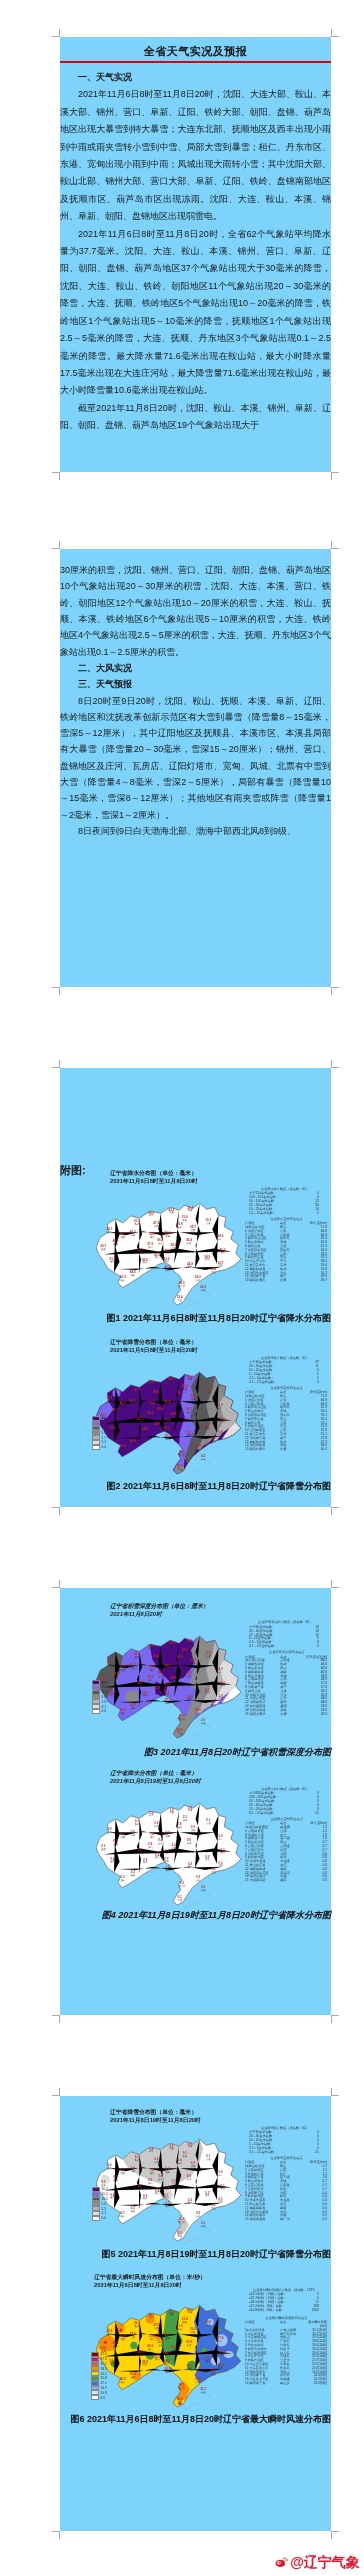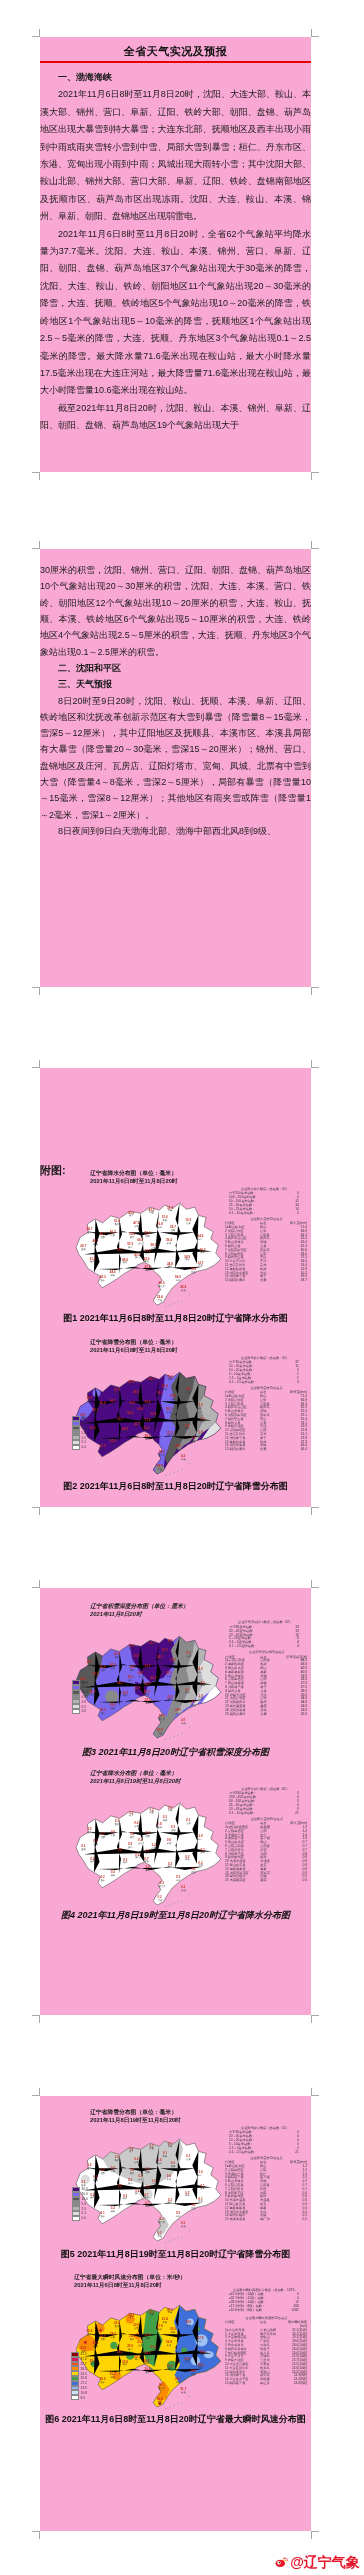--- a/index.html
+++ b/index.html
@@ -1,18 +1,18 @@
 <!DOCTYPE html>
 <html style="font-size:8.4px"><head>
 <meta charset="utf-8">
 <style>
   html,body{margin:0;padding:0;background:#fff;}
   #canvas{position:relative;width:364px;height:2576px;background:#fff;overflow:hidden;
           font-family:"Liberation Sans","DejaVu Sans",sans-serif;color:#1a1a1a;}
-  .page{position:absolute;left:40px;width:271px;background:#f9a8d4;}
+  .page{position:absolute;left:60px;width:271px;background:#7dd3fc;}
   .mk{position:absolute;width:7.4px;height:7.4px;border:0 solid #a8a8a8;}
   .mk.tl{left:-8px;top:-8px;border-right-width:0.5px;border-bottom-width:0.5px;}
   .mk.tr{right:-8px;top:-8px;border-left-width:0.5px;border-bottom-width:0.5px;}
   .mk.bl{left:-8px;bottom:-8px;border-right-width:0.5px;border-top-width:0.5px;}
   .mk.br{right:-8px;bottom:-8px;border-left-width:0.5px;border-top-width:0.5px;}
   .doc-title{position:absolute;left:0;right:0;top:7.4px;text-align:center;
              font-size:11px;font-weight:700;letter-spacing:0.5px;color:#111;}
   .title-rule{position:absolute;left:0;right:0;top:24px;height:1.6px;background:#e60000;}
   .flow{position:absolute;left:0;width:271px;overflow:hidden;font-size:9px;
         line-height:17.4px;text-align:justify;}
@@ -33,21 +33,21 @@
   .rank{position:absolute;width:83px;font-size:3.2px;line-height:3.8px;color:#333;}
   .rank .rank-title{text-align:center;margin-bottom:0.5px;}
   .rank .rank-row{display:flex;}
   .rank .rank-row span:nth-child(1){width:35px;}
   .rank .rank-row span:nth-child(2){width:23px;}
   .rank .rank-row span:nth-child(3){width:24px;text-align:right;}
   .legend{position:absolute;}
   .lg-row{display:flex;align-items:center;height:4.8px;}
   .lg-sw{width:8px;height:4.8px;border:0.3px solid #888;box-sizing:border-box;display:inline-block;}
   .lg-lb{font-size:3.2px;color:#333;margin-left:1.6px;}
-  .fig-caption{position:absolute;left:0;width:271px;text-align:center;
+  .fig-caption{position:absolute;left:0;width:271px;text-align:right;
                font-size:9px;font-weight:700;color:#111;}
   .watermark{position:absolute;right:4.2px;top:2554px;display:flex;align-items:center;gap:2.1px;}
   .wb-text{font-size:14px;font-weight:700;}
 </style>
 </head>
 <body>
 
 <svg width="0" height="0" style="position:absolute">
   <defs>
     <path id="ln-outline" d="M12,118 L20,98 36,88 34,72 50,62 64,70 80,56 97,61 117,47 139,51 157,39 175,45 186,35 202,41 215,31 228,43 245,39 252,55 267,59 263,77 281,87 276,101 291,113 286,129 296,141 283,153 267,161 249,165 232,173 215,185 201,197 191,211 183,225 171,231 163,223 170,211 178,201 173,191 181,183 175,173 165,165 157,153 146,147 133,152 121,161 107,169 93,179 77,189 63,197 55,187 60,175 47,167 35,159 27,145 17,131 Z"></path>
@@ -80,35 +80,35 @@
 <div id="canvas">
 
   <div class="page" style="top:37px;height:435px;">
     <i class="mk tl"></i>
       <i class="mk tr"></i>
       <i class="mk bl"></i>
       <i class="mk br"></i>
     <div class="doc-title">全省天气实况及预报</div>
     <div class="title-rule" style="background: rgb(230, 0, 0);"></div>
     <div class="flow" style="top:32px;height:399px;">
-      <h3>一、渤海海峡</h3>
+      <h3>一、天气实况</h3>
       <p>2021年11月6日8时至11月8日20时，沈阳、大连大部、鞍山、本溪大部、锦州、营口、阜新、辽阳、铁岭大部、朝阳、盘锦、葫芦岛地区出现大暴雪到特大暴雪；大连东北部、抚顺地区及西丰出现小雨到中雨或雨夹雪转小雪到中雪、局部大雪到暴雪；桓仁、丹东市区、东港、宽甸出现小雨到中雨；凤城出现大雨转小雪；其中沈阳大部、鞍山北部、锦州大部、营口大部、阜新、辽阳、铁岭、盘锦南部地区及抚顺市区、葫芦岛市区出现冻雨。沈阳、大连、鞍山、本溪、锦州、阜新、朝阳、盘锦地区出现弱雷电。</p>
       <p>2021年11月6日8时至11月8日20时，全省62个气象站平均降水量为37.7毫米。沈阳、大连、鞍山、本溪、锦州、营口、阜新、辽阳、朝阳、盘锦、葫芦岛地区37个气象站出现大于30毫米的降雪，沈阳、大连、鞍山、铁岭、朝阳地区11个气象站出现20～30毫米的降雪，大连、抚顺、铁岭地区5个气象站出现10～20毫米的降雪，铁岭地区1个气象站出现5～10毫米的降雪，抚顺地区1个气象站出现2.5～5毫米的降雪，大连、抚顺、丹东地区3个气象站出现0.1～2.5毫米的降雪。最大降水量71.6毫米出现在鞍山站，最大小时降水量17.5毫米出现在大连庄河站，最大降雪量71.6毫米出现在鞍山站，最大小时降雪量10.6毫米出现在鞍山站。</p>
       <p>截至2021年11月8日20时，沈阳、鞍山、本溪、锦州、阜新、辽阳、朝阳、盘锦、葫芦岛地区19个气象站出现大于</p>
     </div>
   </div>
 
   <div class="page" style="top:549px;height:438px;">
     <i class="mk tl"></i>
       <i class="mk tr"></i>
       <i class="mk bl"></i>
       <i class="mk br"></i>
     <div class="flow tight" style="top:13.2px;height:422px;">
       <p class="cont">30厘米的积雪，沈阳、锦州、营口、辽阳、朝阳、盘锦、葫芦岛地区10个气象站出现20～30厘米的积雪，沈阳、大连、本溪、营口、铁岭、朝阳地区12个气象站出现10～20厘米的积雪，大连、鞍山、抚顺、本溪、铁岭地区6个气象站出现5～10厘米的积雪，大连、铁岭地区4个气象站出现2.5～5厘米的积雪，大连、抚顺、丹东地区3个气象站出现0.1～2.5厘米的积雪。</p>
-      <h3>二、沈阳和平区</h3>
+      <h3>二、大风实况</h3>
       <h3>三、天气预报</h3>
       <p>8日20时至9日20时，沈阳、鞍山、抚顺、本溪、阜新、辽阳、铁岭地区和沈抚改革创新示范区有大雪到暴雪（降雪量8～15毫米，雪深5～12厘米），其中辽阳地区及抚顺县、本溪市区、本溪县局部有大暴雪（降雪量20～30毫米，雪深15～20厘米）；锦州、营口、盘锦地区及庄河、瓦房店、辽阳灯塔市、宽甸、凤城、北票有中雪到大雪（降雪量4～8毫米，雪深2～5厘米），局部有暴雪（降雪量10～15毫米，雪深8～12厘米）；其他地区有雨夹雪或阵雪（降雪量1～2毫米，雪深1～2厘米）。</p>
       <p>8日夜间到9日白天渤海北部、渤海中部西北风8到9级、</p>
     </div>
   </div>
 
   <div class="page" style="top:1068px;height:439px;">
     <i class="mk tl"></i>
       <i class="mk tr"></i>
       <i class="mk bl"></i>

